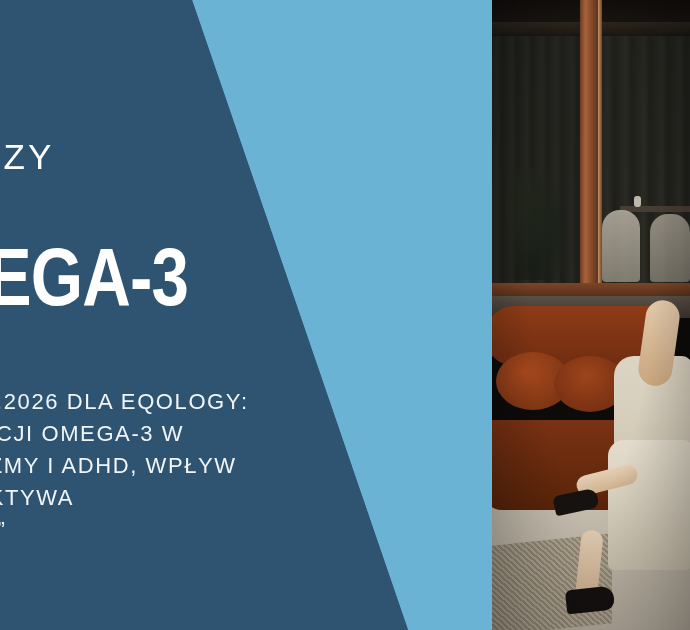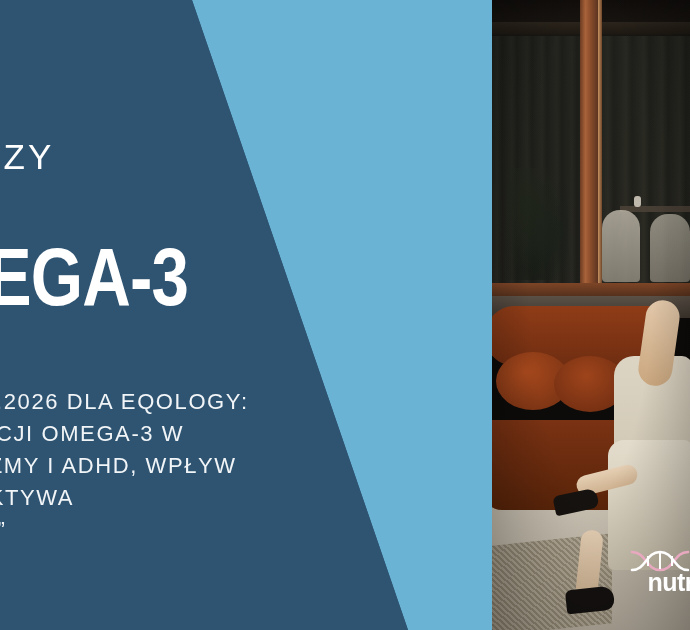--- a/index.html
+++ b/index.html
@@ -330,24 +330,14 @@
     <div class="headline">OMEGA-3</div>
     <div class="subtext">
       <div>…………….2026 DLA EQOLOGY:</div>
       <div>………NTACJI OMEGA-3 W</div>
       <div>…………YZMY I ADHD, WPŁYW</div>
       <div>…………EKTYWA</div>
       <div>………ZNA”</div>
     </div>
   </div>
 
-  <div class="logo">
-    <svg class="logo-dna" viewBox="0 0 62 22">
-      <path d="M4 2 C 18 2, 18 20, 32 20 C 46 20, 46 2, 60 2" stroke="#e8a8c0" stroke-width="2.6" fill="none" stroke-linecap="round"></path>
-      <path d="M4 20 C 18 20, 18 2, 32 2 C 46 2, 46 20, 60 20" stroke="#ffffff" stroke-width="2.6" fill="none" stroke-linecap="round"></path>
-      <line x1="20" y1="6" x2="20" y2="16" stroke="#ffffff" stroke-width="2"></line>
-      <line x1="32" y1="3" x2="32" y2="19" stroke="#ffffff" stroke-width="2"></line>
-      <line x1="44" y1="6" x2="44" y2="16" stroke="#ffffff" stroke-width="2"></line>
-    </svg>
-    <div class="logo-word">nutr</div>
-  </div>
 
 </div>
 
 </body></html>

